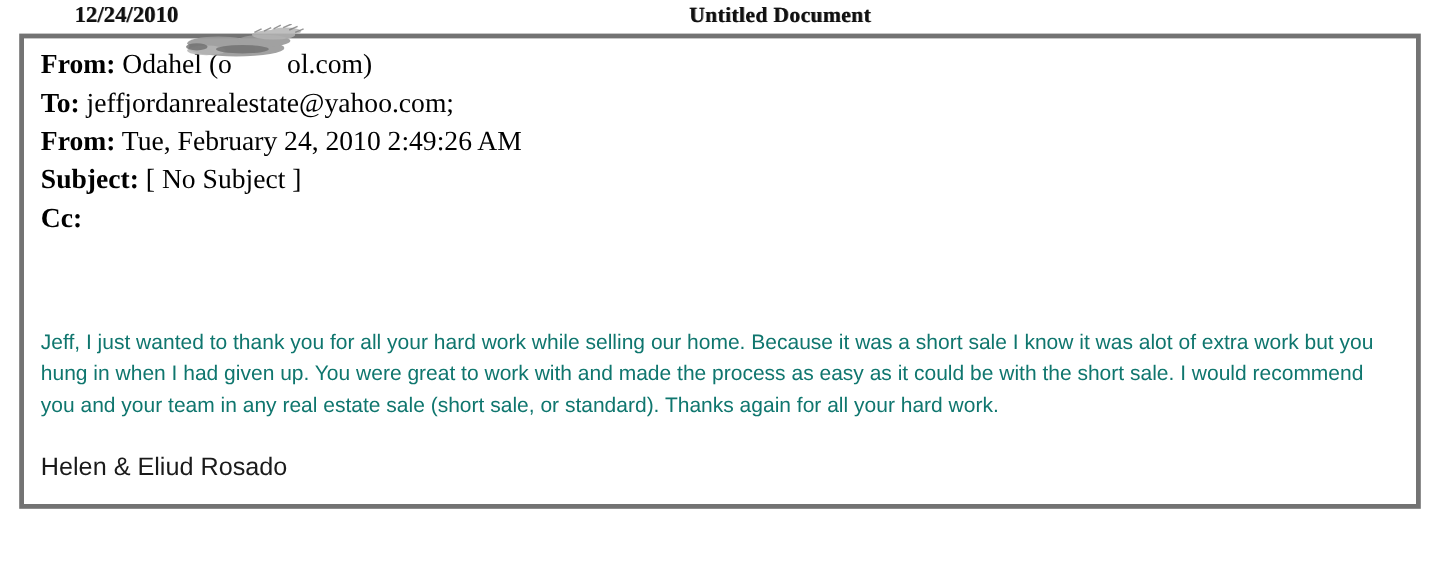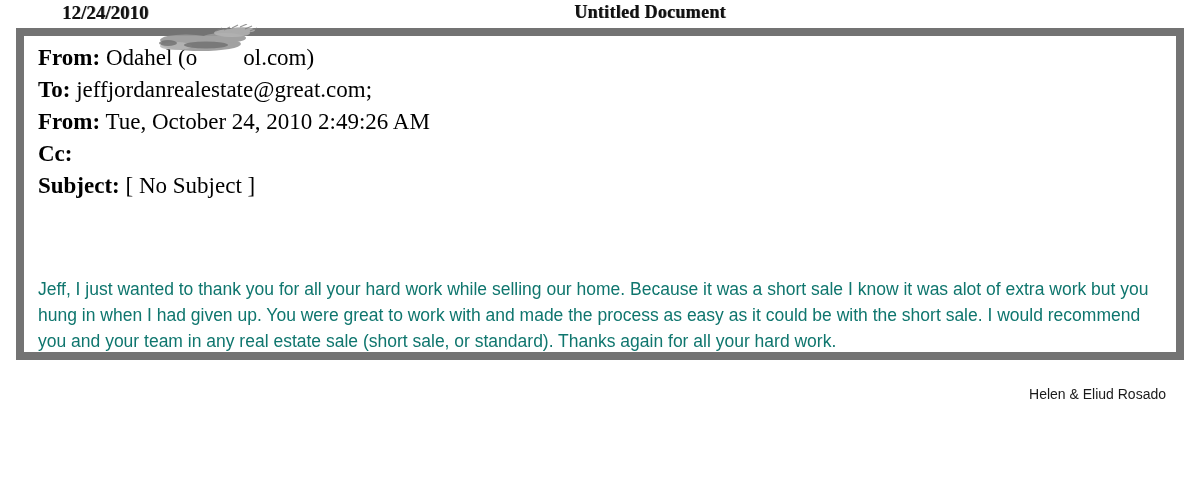--- a/index.html
+++ b/index.html
@@ -53,22 +53,22 @@
     text-shadow: 0.7px 0 0 rgba(0,0,0,0.6);
     letter-spacing: 0.3px;
     padding-left: 12px;
   }
   
   .doc-frame {
     position: absolute;
     left: 16px;
     top: 28px;
     width: 1168px;
-    height: 332px;
-    border: 8px solid #737373;
+    height: 396px;
+    border: 4px solid #737373;
     box-sizing: border-box;
     background: #fff;
   }
   .inner {
     position: absolute;
     left: 14px;
     top: 6px;
     right: 10px;
   }
   
@@ -105,24 +105,23 @@
     margin-top: 74px;
     font-family: "Liberation Sans", sans-serif;
     font-size: 17.5px;
     line-height: 26px;
     color: #0f766e;
     max-width: 1130px;
   }
   .sig {
     margin-top: 27px;
     font-family: "Liberation Sans", sans-serif;
-    font-size: 14px;
+    font-size: 21px;
     line-height: 26px;
     color: #1a1a1a;
-    text-align: right;
   }
 </style>
 </head>
 <body>
 
 <div class="page">
 
   <div class="header">
     <div class="header-date">12/24/2010</div>
     <div class="header-title">Untitled Document</div>
@@ -155,36 +154,36 @@
                 <path d="M86 4 L92 1 M94 3 L101 0 M99 5 L106 2 M104 7 L111 4"></path>
                 <path d="M78 6 L84 3 M70 7 L76 4"></path>
               </g>
             </svg>
           </span>
         </span>
       </div>
 
       <div class="field">
         <span class="lbl">To:</span>
-        <span class="val">jeffjordanrealestate@great.com;</span>
+        <span class="val">jeffjordanrealestate@yahoo.com;</span>
       </div>
 
       <div class="field">
         <span class="lbl">From:</span>
-        <span class="val">Tue, October 24, 2010 2:49:26 AM</span>
+        <span class="val">Tue, February 24, 2010 2:49:26 AM</span>
+      </div>
+
+      <div class="field">
+        <span class="lbl">Subject:</span>
+        <span class="val">[ No Subject ]</span>
       </div>
 
       <div class="field">
         <span class="lbl">Cc:</span>
         <span class="val"></span>
-      </div>
-
-      <div class="field">
-        <span class="lbl">Subject:</span>
-        <span class="val">[ No Subject ]</span>
       </div>
 
       <div class="body-text">Jeff, I just wanted to thank you for all your hard work while selling our home. Because it was a short sale I know it was alot of extra work but you hung in when I had given up.  You were great to work with and made the process as easy as it could be with the short sale.  I would recommend you and your team in any real estate sale (short sale, or standard). Thanks again for all your hard work.</div>
 
       <div class="sig">Helen &amp; Eliud Rosado</div>
 
     </div>
   </div>
 
 </div>

